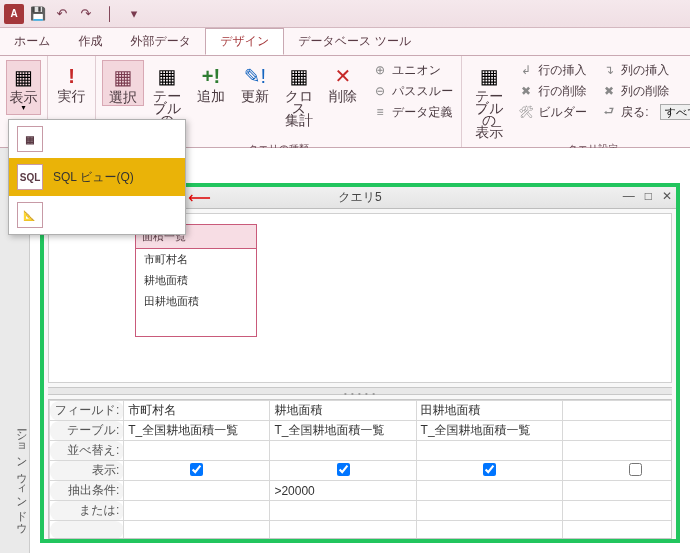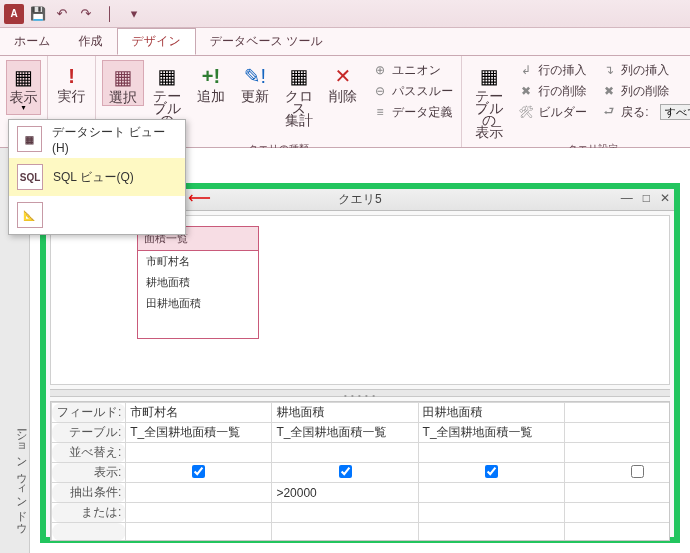--- a/index.html
+++ b/index.html
@@ -15,27 +15,27 @@
 .rgrp .row { display: flex; gap: 2px; align-items: flex-start; }
 .rbtn { display: flex; flex-direction: column; align-items: center; width: 42px; padding: 2px; cursor: default; }
 .rbtn.sel { background: #f3d7dd; border: 1px solid #d8a8b4; }
 .rbtn .ic { height: 28px; display: flex; align-items: center; justify-content: center; font-size: 20px; }
 .rbtn .lbl { font-size: 14px; text-align: center; line-height: 12px; color: #4a3a40; }
 .rgrp-label { font-size: 10px; text-align: center; color: #6a4a54; padding-top: 2px; }
 .smallbtn { display: flex; align-items: center; gap: 4px; font-size: 11px; color: #4a3a40; height: 20px; padding: 0 2px; }
 .smallbtn .sic { width: 16px; height: 16px; color: #888; display: inline-flex; align-items: center; justify-content: center; font-size: 12px; }
 .vmenu { position: absolute; left: 8px; top: 119px; width: 178px; background: #fff; border: 1px solid #b0b0b0; box-shadow: 2px 2px 6px rgba(0,0,0,.25); z-index: 10; }
 .vmenu .mi { display: flex; align-items: center; height: 38px; padding: 0 8px; gap: 10px; }
-.vmenu .mi.sel { background: #fef9c3; }
+.vmenu .mi.sel { background: #eab308; }
 .vmenu .mic { width: 26px; height: 26px; border: 1px solid #c79aa6; background: #fff; display: flex; align-items: center; justify-content: center; font-size: 10px; font-weight: bold; color: #5a3a44; }
 .vmenu .mlbl { font-size: 12px; color: #333; }
 .arrow { position: absolute; left: 188px; top: 188px; color: #d00; font-size: 16px; z-index: 11; }
 .workspace { position: absolute; left: 30px; top: 148px; right: 0; bottom: 0; background: #fff; }
 .leftbar { position: absolute; left: 0; top: 148px; width: 30px; bottom: 0; background: #eaeaea; border-right: 1px solid #ccc; writing-mode: vertical-rl; text-align: center; font-size: 11px; padding-top: 250px; color: #555; }
-.docwin { position: relative; margin: 35px 10px 10px 10px; border: 6px solid #22c55e; height: 360px; background: #f8f8f8; }
+.docwin { position: relative; margin: 35px 10px 10px 10px; border: 4px solid #22c55e; height: 360px; background: #f8f8f8; }
 .docwin .titlebar { height: 22px; background: linear-gradient(#f0f0f0,#e4e4e4); border-bottom: 1px solid #bdbdbd; display: flex; align-items: center; justify-content: center; position: relative; font-size: 12px; color: #444; }
 .winbtns { position: absolute; right: 4px; top: 2px; display: flex; gap: 10px; font-size: 11px; color: #555; }
 .upper { height: 170px; position: relative; background: #fff; margin: 4px; border: 1px solid #d0d0d0; overflow: auto; }
 .tablebox { position: absolute; left: 86px; top: 10px; width: 122px; border: 1px solid #c95a7a; background: #fff; }
 .tablebox .th { background: #f7dde4; border-bottom: 1px solid #c95a7a; padding: 4px 6px; font-size: 11px; color: #5a3a44; text-align: left; }
 .tablebox .fld { padding: 3px 8px; font-size: 11px; color: #333; }
 .tablebox .sp { height: 24px; }
 .splitter { height: 8px; background: #e8e8e8; border-top: 1px solid #c8c8c8; border-bottom: 1px solid #c8c8c8; margin: 0 4px; position: relative; }
 .splitter .dots { position: absolute; left: 50%; top: 1px; transform: translateX(-50%); letter-spacing: 1px; color: #999; font-size: 8px; }
 .gridarea { margin: 4px; border: 1px solid #c8c8c8; background: #fff; height: 140px; overflow: auto; }
@@ -55,20 +55,21 @@
   <span class="icon">↶</span>
   <span class="icon">↷</span>
   <span class="icon">│</span>
   <span class="icon">▾</span>
 
 </div>
 
 <div class="tabbar">
   <div class="tab">ホーム</div>
   <div class="tab">作成</div>
+  <div class="tab">外部データ</div>
   <div class="tab sel">デザイン</div>
   <div class="tab">データベース ツール</div>
 </div>
 
 <div class="ribbon">
   <div class="rgrp" style="width:48px">
     <div class="row">
       <div class="rbtn sel">
         <span class="ic">▦</span>
         <span class="lbl">表示</span>
@@ -166,21 +167,20 @@
     </div>
     <div class="rgrp-label">クエリ設定</div>
   </div>
 </div>
 
 <div class="leftbar">ーション ウィンドウ</div>
 
 <div class="vmenu">
   <div class="mi">
     <div class="mic">▦</div>
-    <span class="mlbl">データシート ビュー(H)</span>
   </div>
   <div class="mi sel">
     <div class="mic">SQL</div>
     <span class="mlbl">SQL ビュー(Q)</span>
   </div>
   <div class="mi">
     <div class="mic">📐</div>
   </div>
 </div>
 <div class="arrow">⟵</div>

